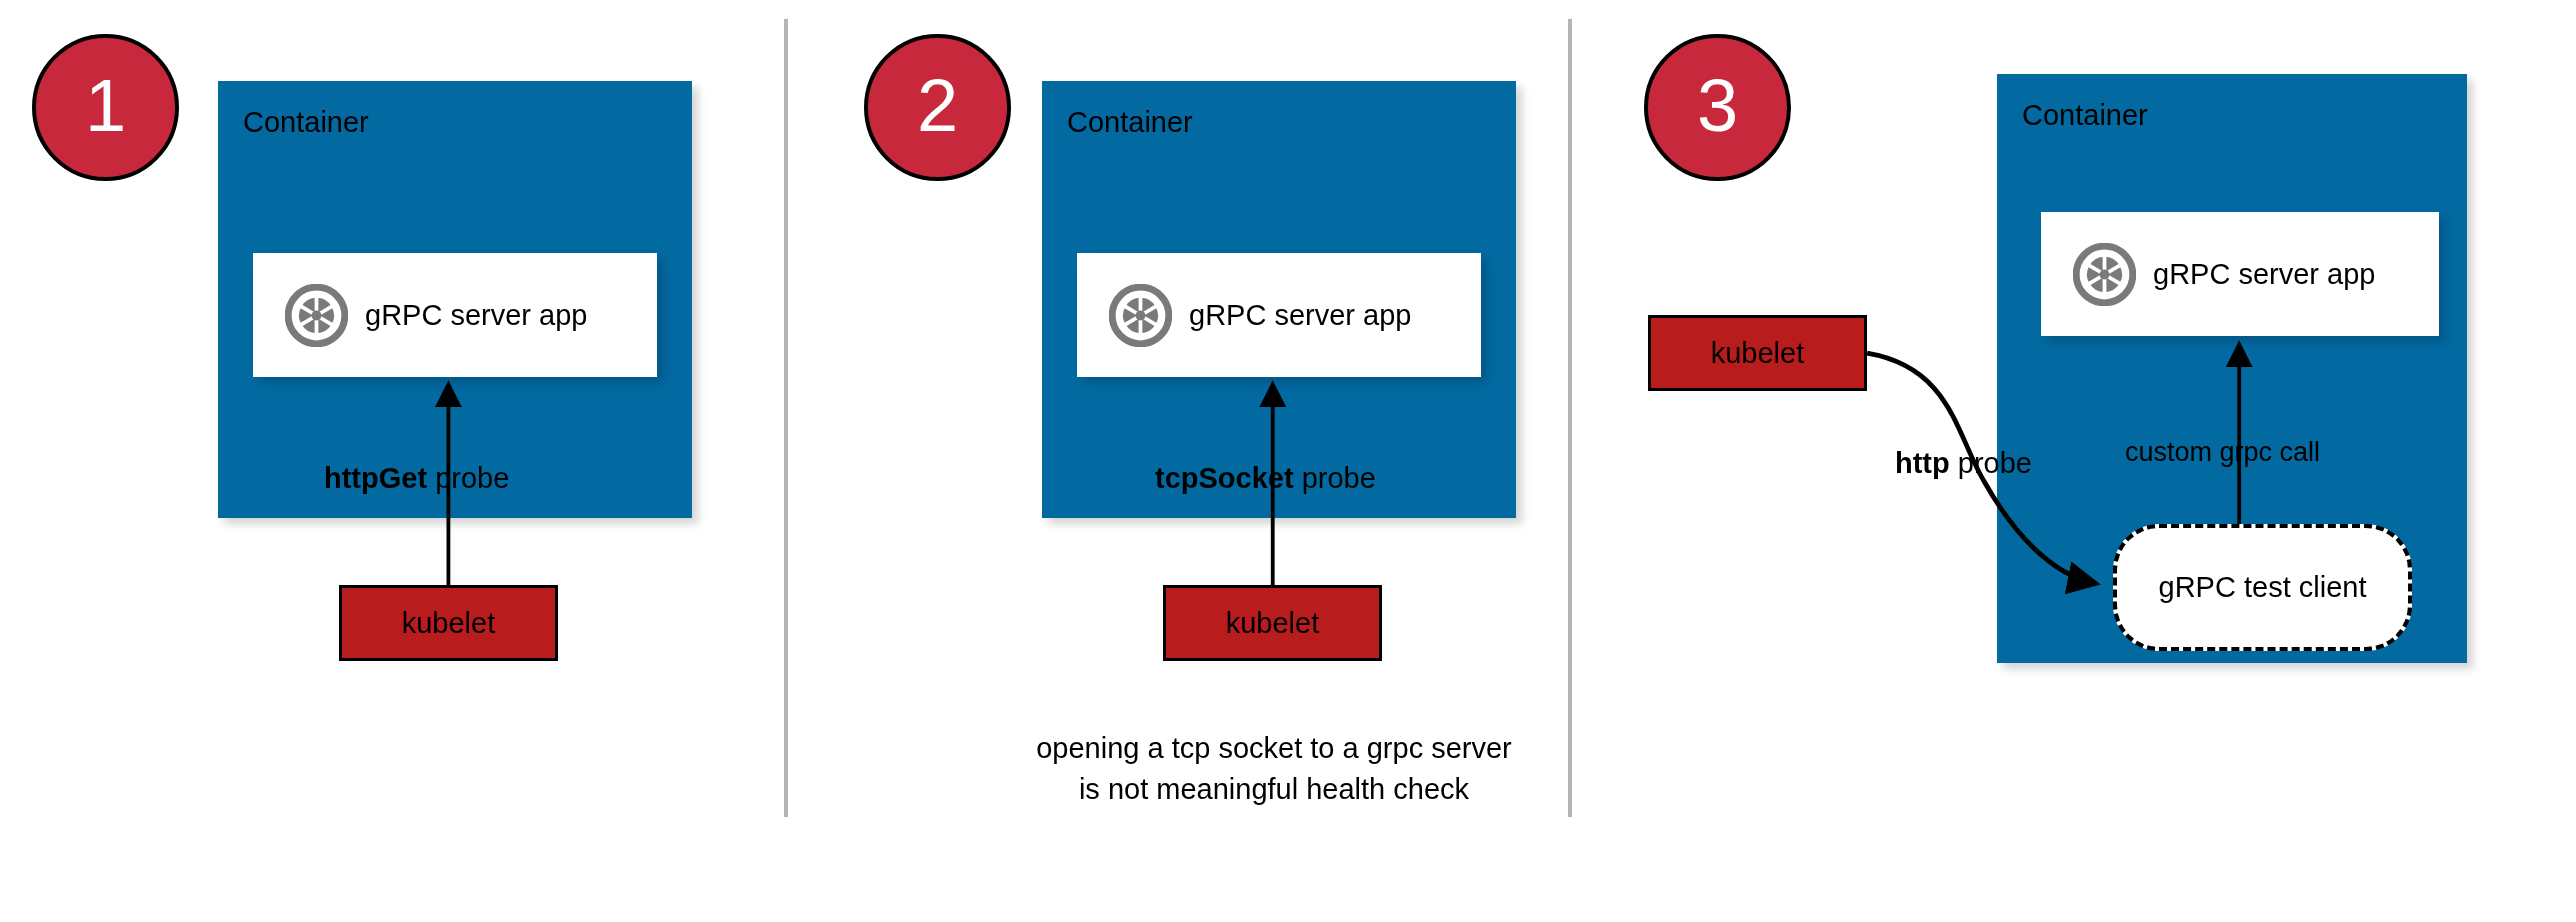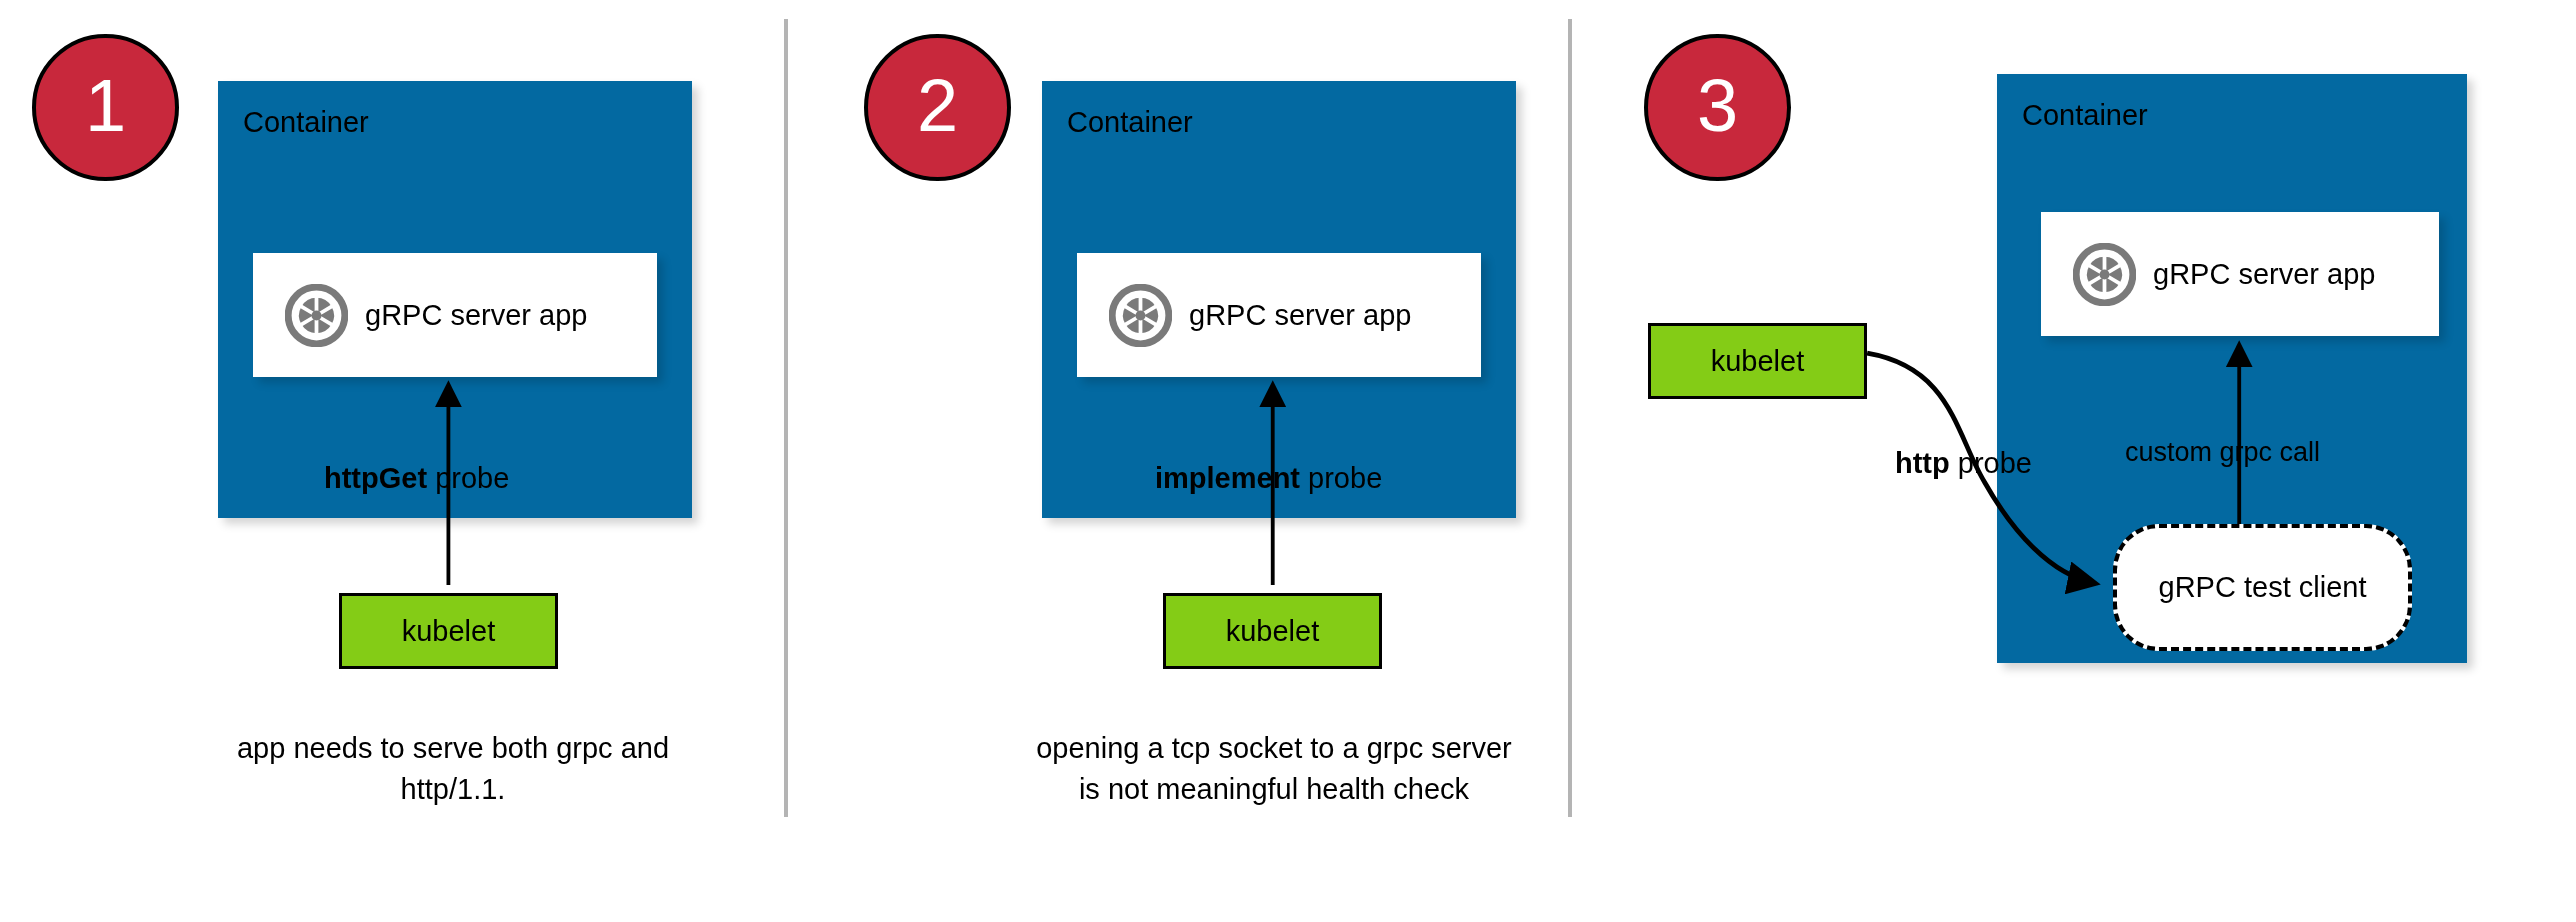--- a/index.html
+++ b/index.html
@@ -69,28 +69,27 @@
   .app-card .app-label {
     font-size: 29px;
     margin-left: 17px;
     white-space: nowrap;
   }
   .grpc-icon { flex: 0 0 auto; display:block; }
 
   
   .kubelet-box {
     position: absolute;
-    background: #84cc16;
+    background: #b91c1c;
     border: 3.8px solid #000000;
     box-sizing: border-box;
     display: flex;
     align-items: center;
     justify-content: center;
     font-size: 29px;
-    margin-top: 8px;
   }
 
   
   .test-client {
     position: absolute;
     background: #ffffff;
     border: 4.8px dashed #000000;
     border-radius: 46px;
     box-sizing: border-box;
     display: flex;
@@ -180,21 +179,20 @@
   </div>
 
   <div class="probe-label" style="left:324px; top:462px;">
     <b>httpGet</b><span> probe</span>
   </div>
 
   <div class="kubelet-box" style="left:339px; top:585px; width:219px; height:76px;">
     <span>kubelet</span>
   </div>
 
-  <div class="caption" style="left:205px; top:728px; width:496px;">app needs to serve both grpc and http/1.1.</div>
 
   <div class="step-badge" style="left:864px; top:34px;">
     <span class="num">2</span>
   </div>
 
   <div class="container-box" style="left:1042px; top:81px; width:474px; height:437px;">
     <span class="container-label">Container</span>
   </div>
 
   <div class="app-card" style="left:1077px; top:253px; width:404px; height:124px;">
@@ -215,21 +213,21 @@
         <line x1="50" y1="50" x2="50" y2="79"></line>
         <line x1="50" y1="50" x2="25" y2="65"></line>
         <line x1="50" y1="50" x2="25" y2="35"></line>
       </g>
       <circle cx="50" cy="50" r="8" fill="#7a7a7a"></circle>
     </svg>
     <span class="app-label">gRPC server app</span>
   </div>
 
   <div class="probe-label" style="left:1155px; top:462px;">
-    <b>implement</b><span> probe</span>
+    <b>tcpSocket</b><span> probe</span>
   </div>
 
   <div class="kubelet-box" style="left:1163px; top:585px; width:219px; height:76px;">
     <span>kubelet</span>
   </div>
 
   <div class="caption" style="left:1026px; top:728px; width:496px;">opening a tcp socket to a grpc server is not meaningful health check</div>
 
   <div class="step-badge" style="left:1644px; top:34px;">
     <span class="num">3</span>

